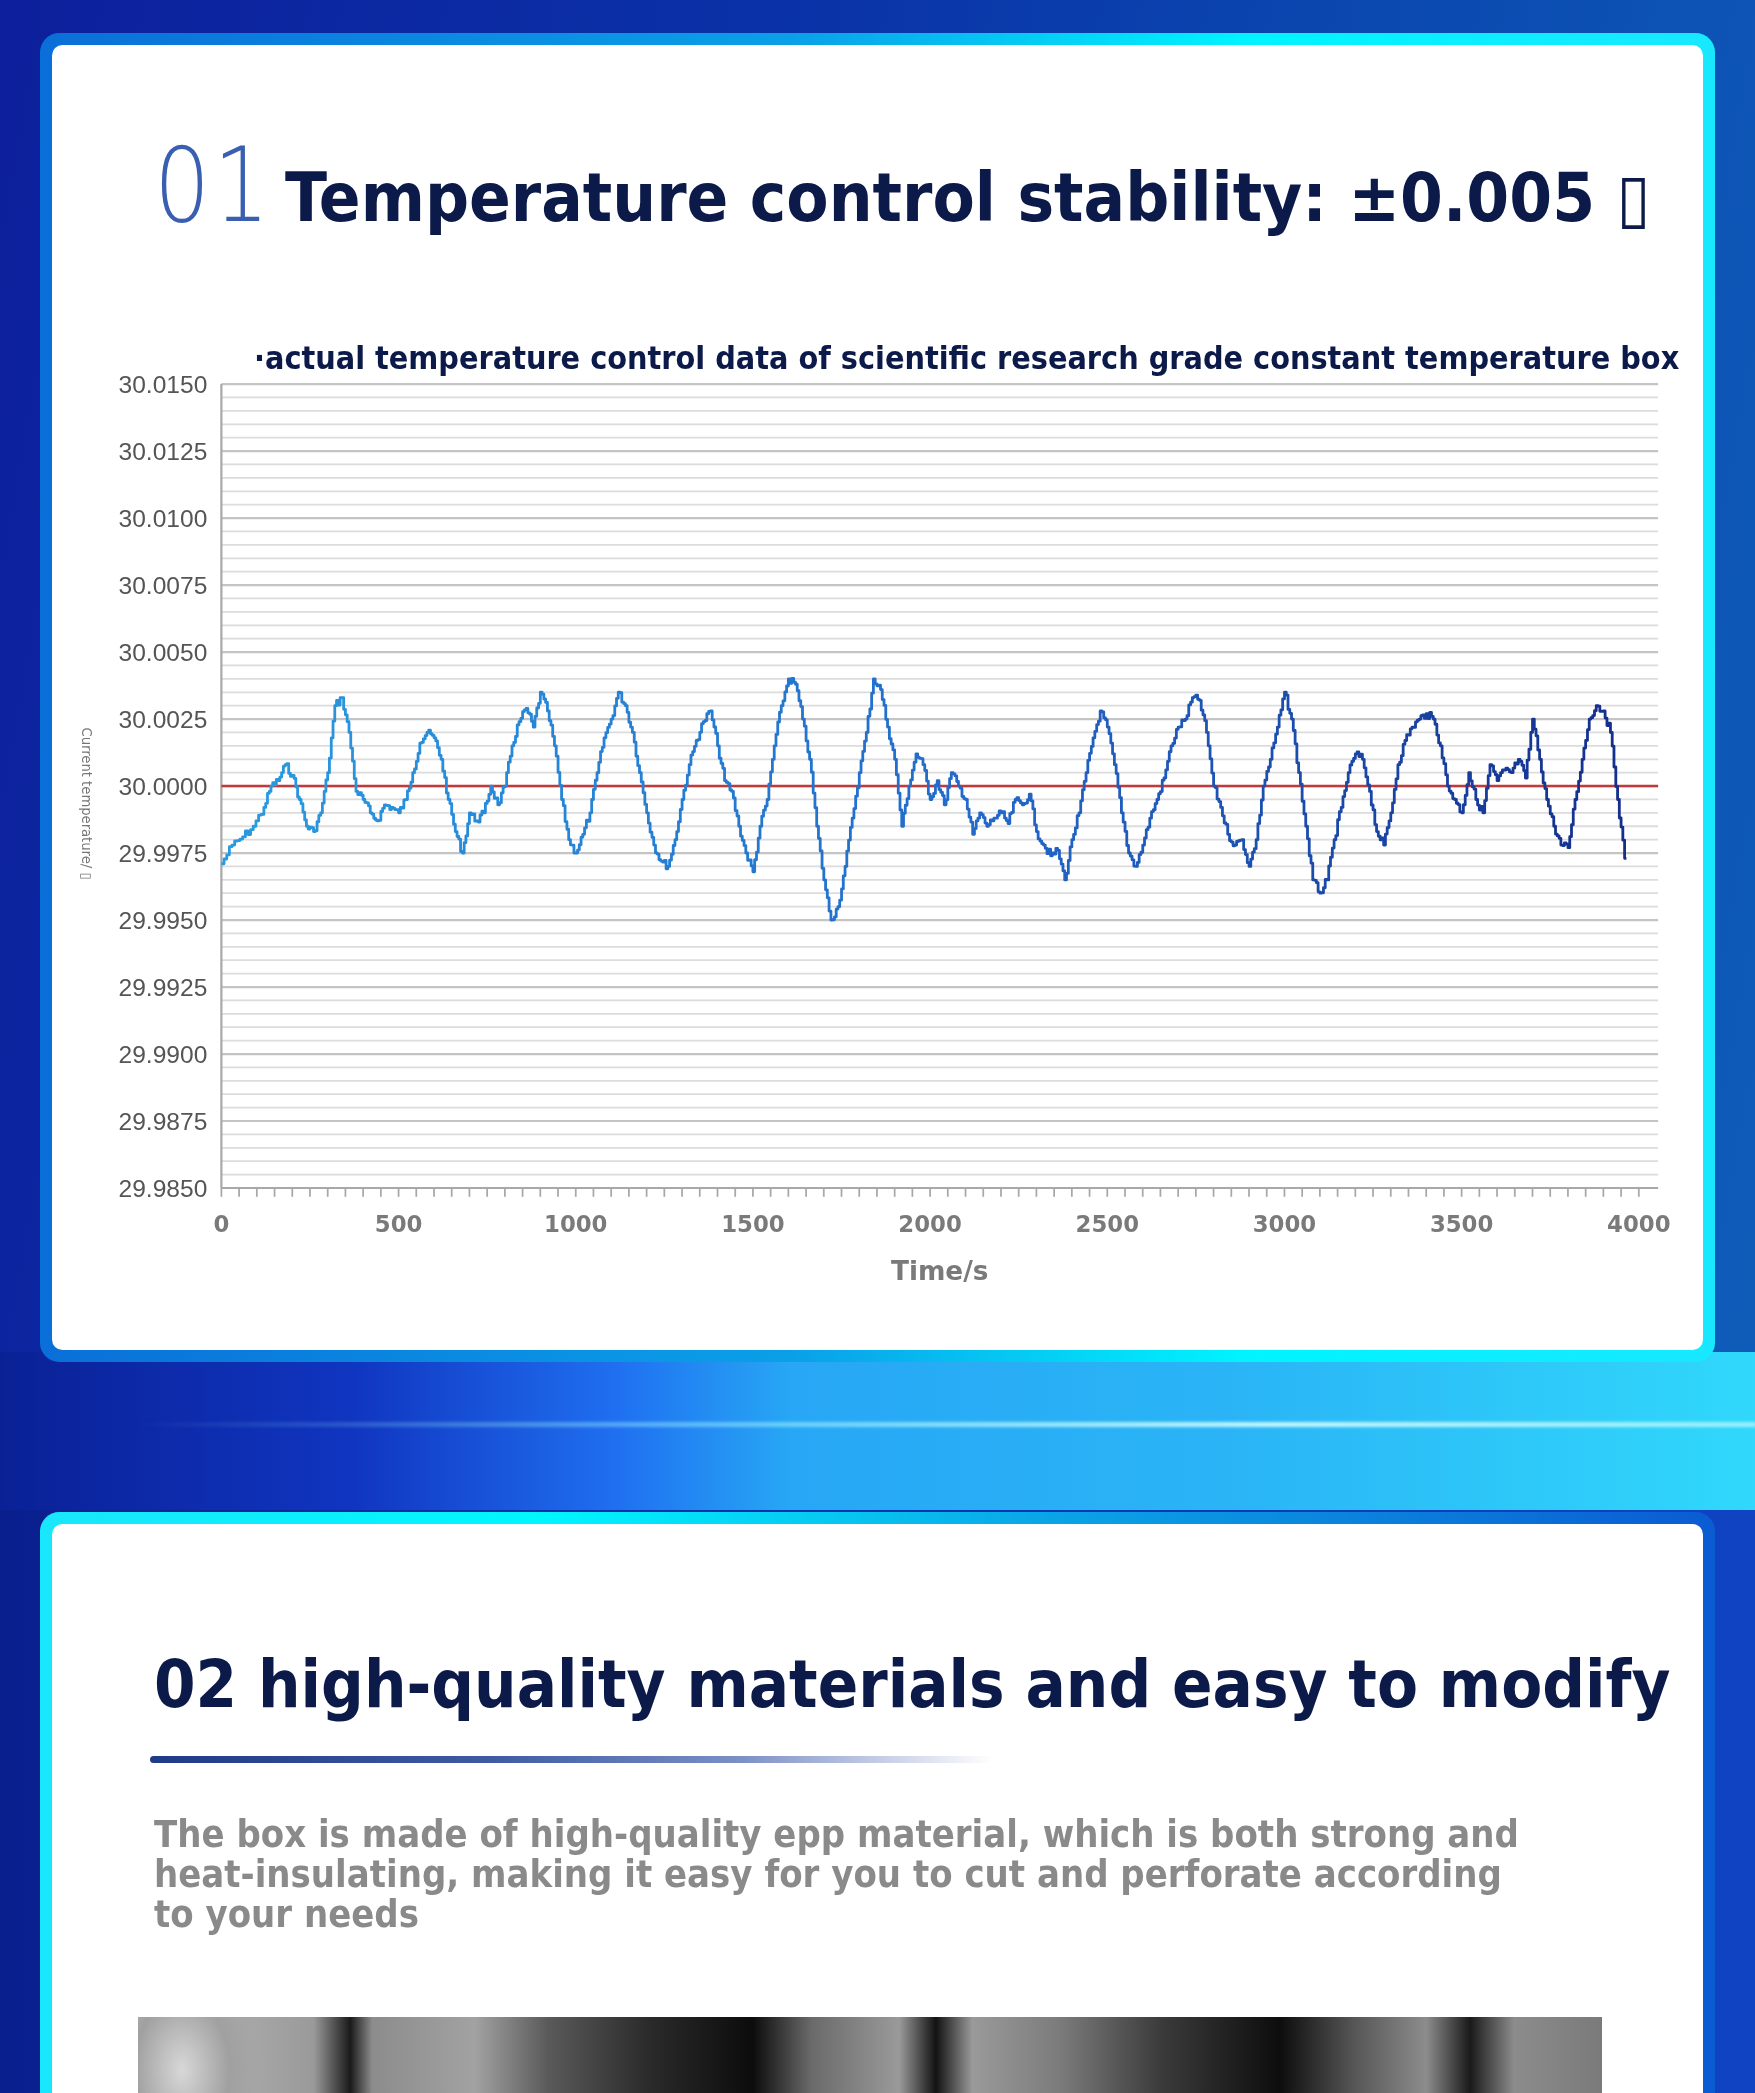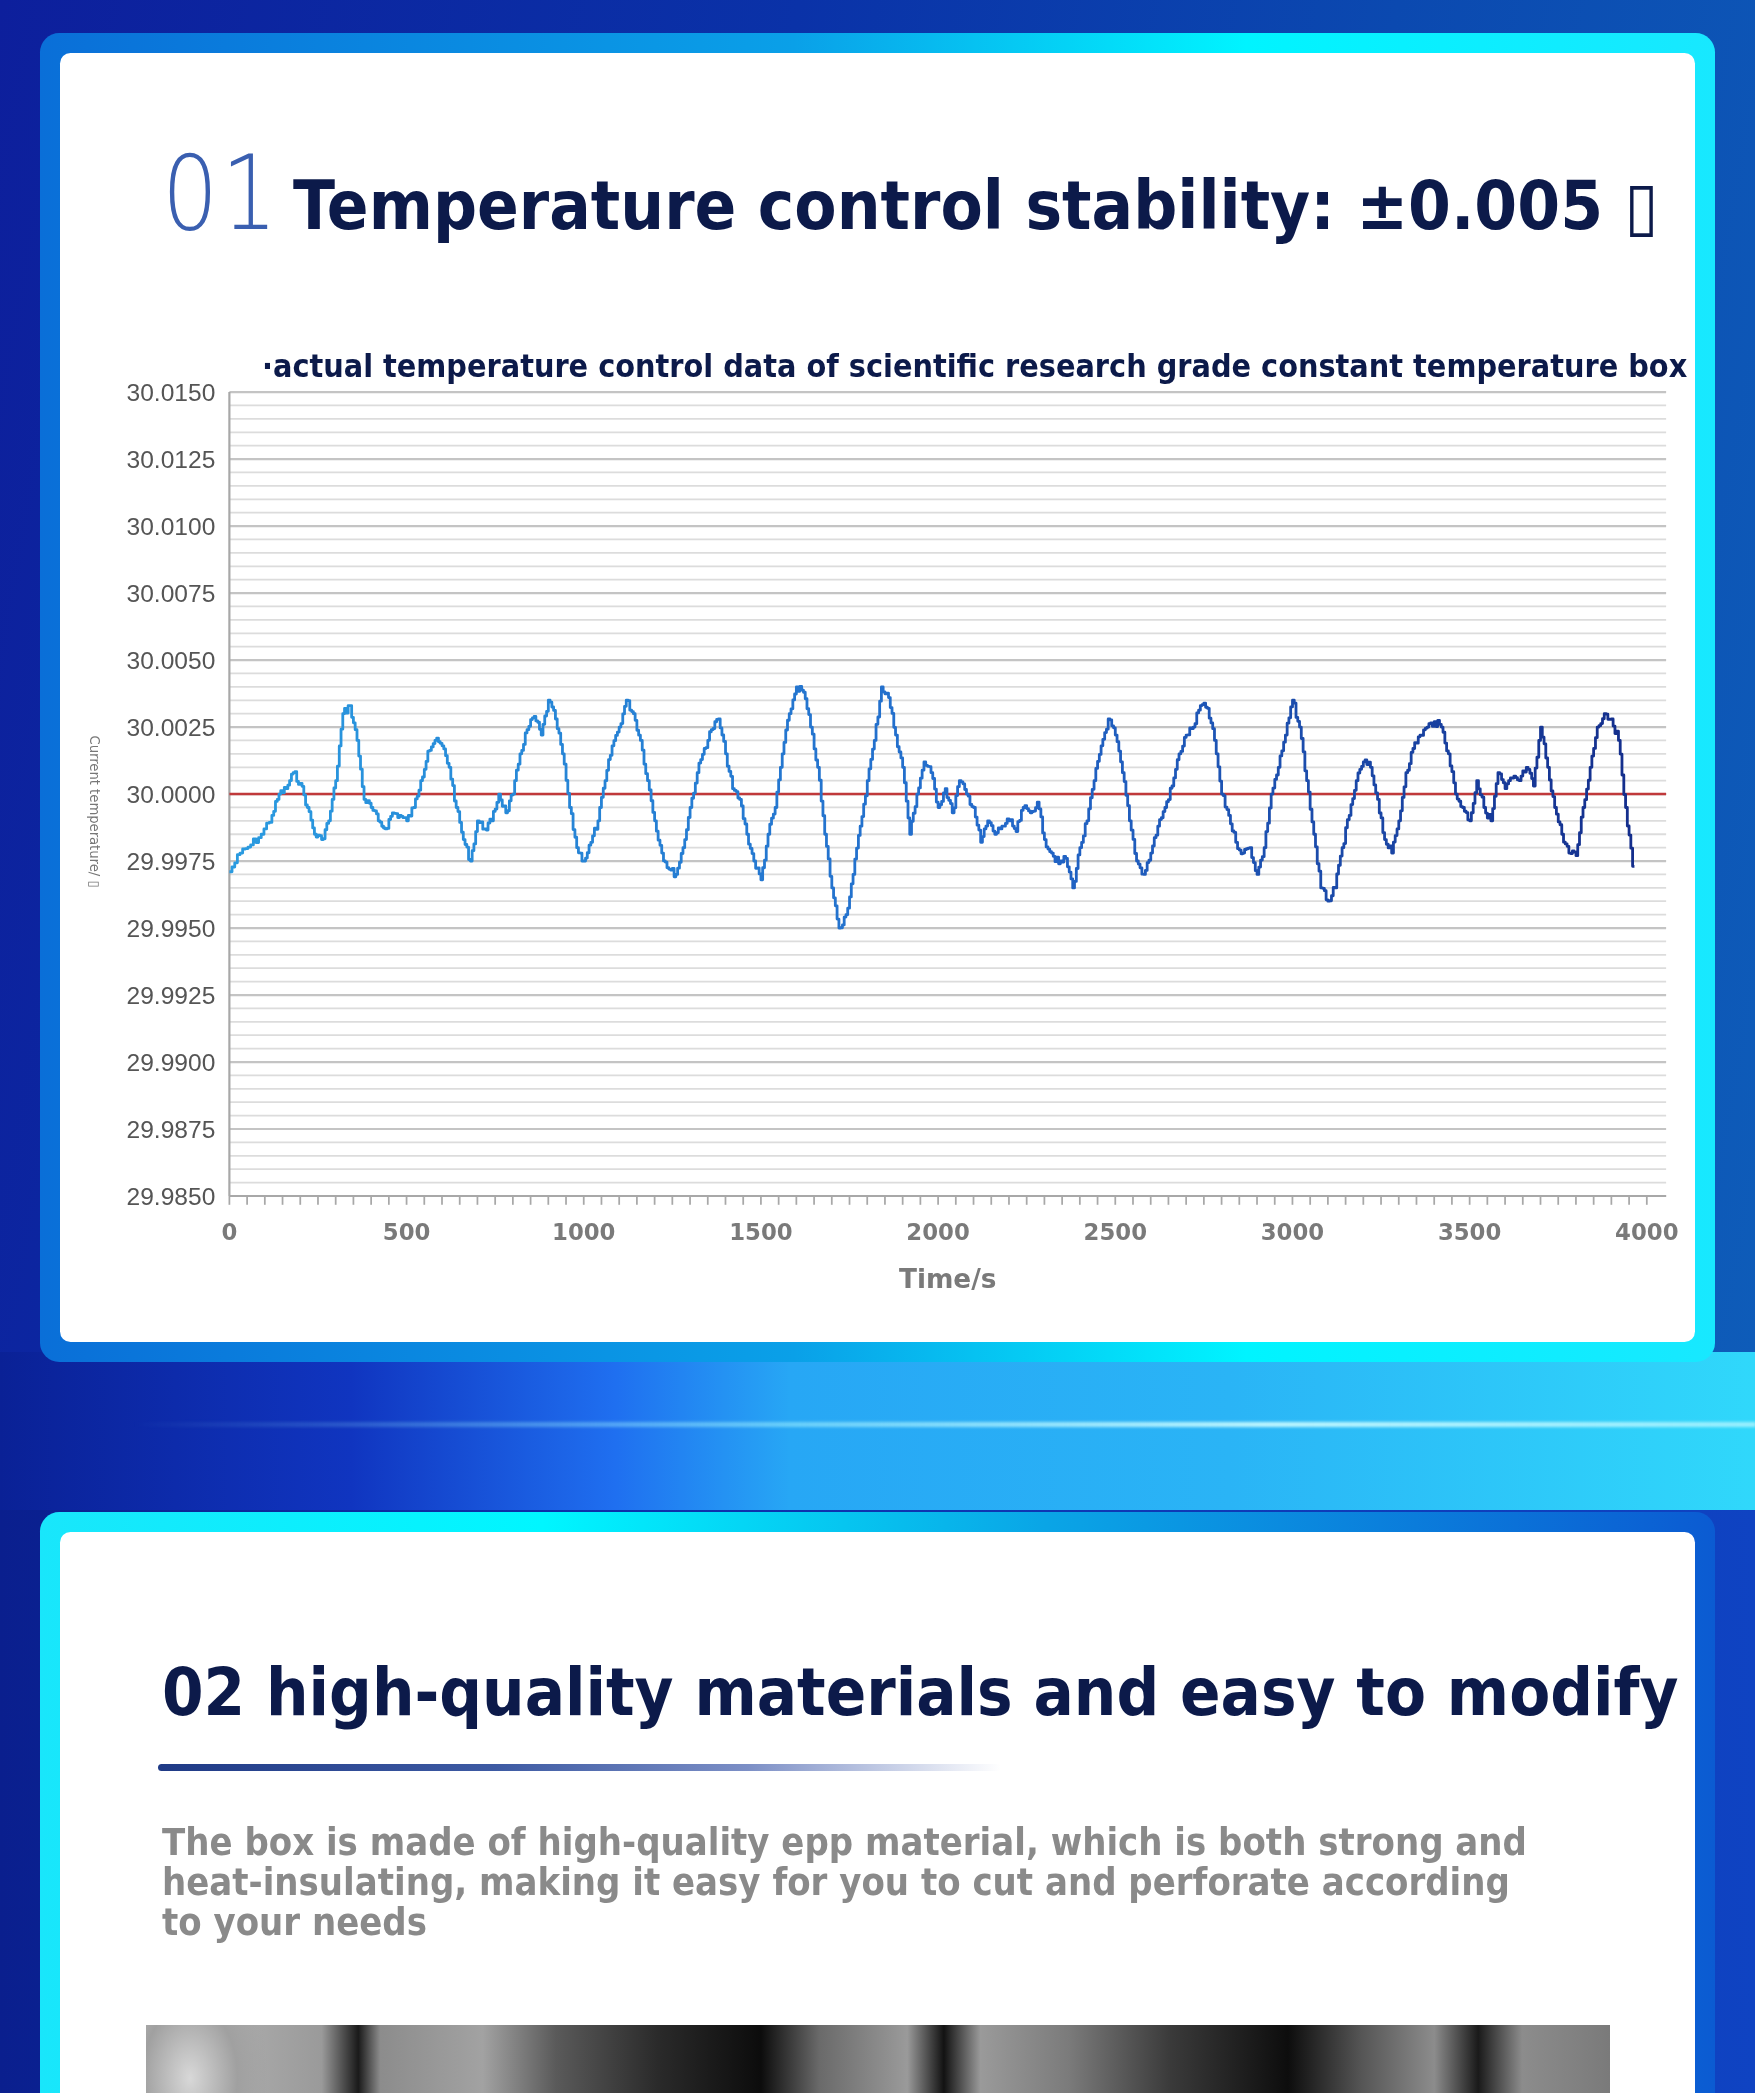--- a/index.html
+++ b/index.html
@@ -20,21 +20,21 @@
     position: absolute; left: 132px; top: 1422px; width: 1624px; height: 5.3px;
     background: linear-gradient(90deg, rgba(120,220,255,0) 0%, rgba(150,235,255,0.6) 40%, rgba(200,250,255,0.95) 70%, rgba(180,245,255,0.8) 100%);
     filter: blur(1.8px);
   }
   .bg-bottom {
     position: absolute; left: 0; top: 1510px; width: 1756px; height: 584px;
     background: linear-gradient(90deg, #0a1f8e 0%, #0d2ea8 30%, #0f43c2 100%);
   }
   .card {
     position: absolute; left: 40px; width: 1675px;
-    border-radius: 19.3px; padding: 20px;
+    border-radius: 19.3px; padding: 12px;
     box-sizing: border-box;
   }
   .card-1 { top: 33px; height: 1329px;
     background: linear-gradient(90deg, #0a6fd8 0%, #0aa0e8 45%, #00f4ff 72%, #18e8ff 100%); }
   .card-2 { top: 1512px; height: 614px;
     background: linear-gradient(90deg, #19e6fb 0%, #00f6ff 30%, #0aa5e6 60%, #0b5bd2 100%); }
   .card-inner {
     background: #ffffff; border-radius: 10.5px; width: 100%; height: 100%;
     position: relative; overflow: hidden;
   }

